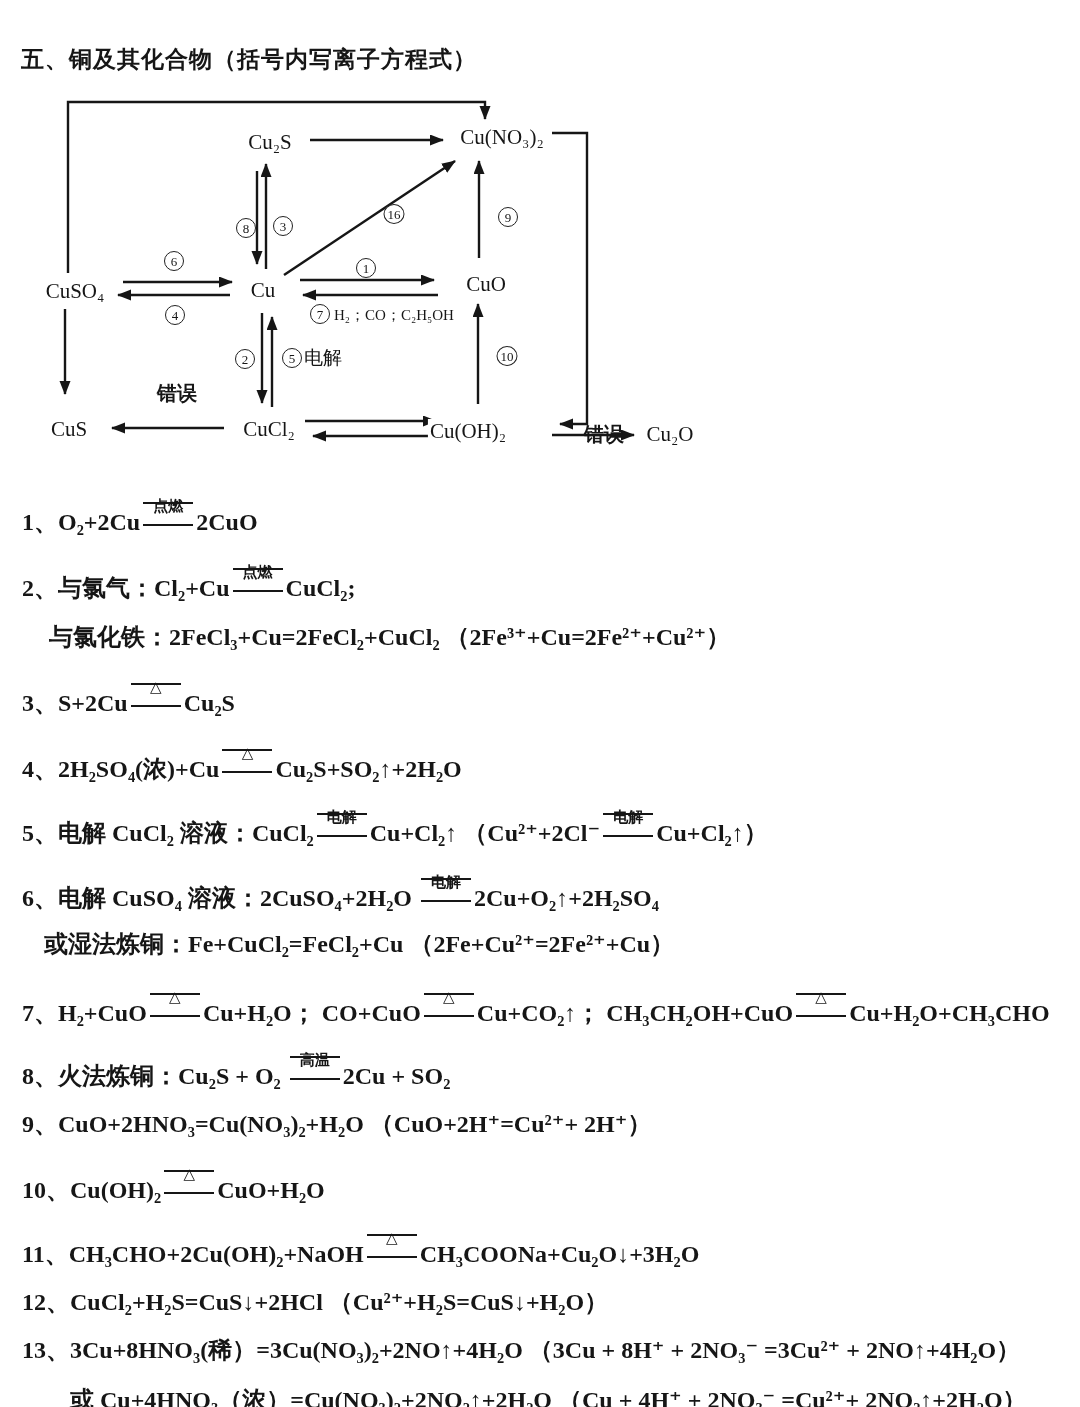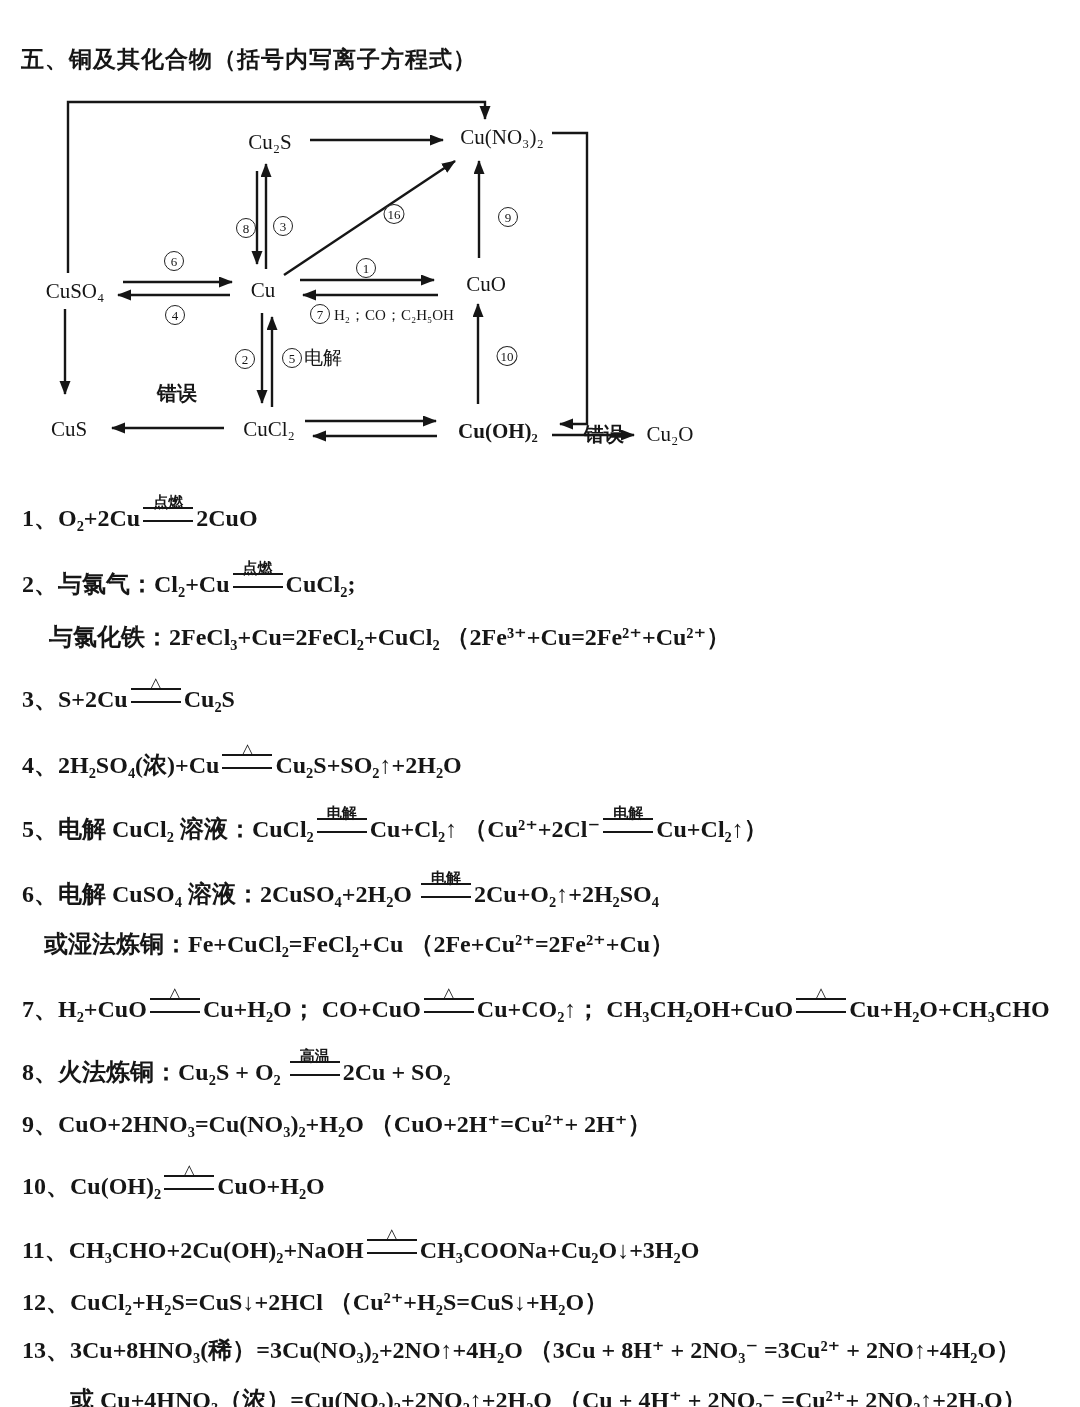--- a/index.html
+++ b/index.html
@@ -35,21 +35,21 @@
   }
   .anno{position:absolute;transform:translateY(-50%);white-space:nowrap;}
   .anno-formula{font-size:15px;}
   .anno-cjk{font-family:"Liberation Sans","DejaVu Sans",sans-serif;font-size:19px;}
   .eq{
     position:absolute;font-size:24px;font-weight:700;
     white-space:nowrap;line-height:32px;
   }
   .cond{
     position:relative;display:inline-block;vertical-align:4px;
-    min-width:50px;height:15px;margin:0 3px;
+    min-width:50px;height:24px;margin:0 3px;
     border-top:2.5px solid #161616;border-bottom:2.5px solid #161616;
     box-sizing:border-box;
   }
   .cond-t{
     position:absolute;bottom:10px;left:50%;transform:translateX(-50%);
     font-size:15px;line-height:16px;font-weight:700;white-space:nowrap;
     font-family:"Liberation Serif","DejaVu Serif","DejaVu Sans",serif;
   }
 </style>
 </head>
@@ -89,21 +89,21 @@
       </g>
     </svg>
     <div id="diagram-overlay">
         <div class="node" style="left: 270px; top: 114px;">Cu₂S</div>
         <div class="node" style="left: 502px; top: 109px;">Cu(NO₃)₂</div>
         <div class="node" style="left: 75px; top: 263px;">CuSO₄</div>
         <div class="node" style="left: 263px; top: 262px;">Cu</div>
         <div class="node" style="left: 486px; top: 256px;">CuO</div>
         <div class="node" style="left: 69px; top: 401px;">CuS</div>
         <div class="node" style="left: 269px; top: 401px;">CuCl₂</div>
-        <div class="node" style="left: 498px; top: 403px; font-weight: bold;">Cu(OH)₂</div>
+        <div class="node" style="left: 468px; top: 403px;">Cu(OH)₂</div>
         <div class="node" style="left: 670px; top: 406px;">Cu₂O</div>
         <div class="badge" style="left: 366px; top: 240px;">1</div>
         <div class="badge" style="left: 245px; top: 331px;">2</div>
         <div class="badge" style="left: 283px; top: 198px;">3</div>
         <div class="badge" style="left: 175px; top: 287px;">4</div>
         <div class="badge" style="left: 292px; top: 330px;">5</div>
         <div class="badge" style="left: 174px; top: 233px;">6</div>
         <div class="badge" style="left: 320px; top: 286px;">7</div>
         <div class="badge" style="left: 246px; top: 200px;">8</div>
         <div class="badge" style="left: 508px; top: 189px;">9</div>

